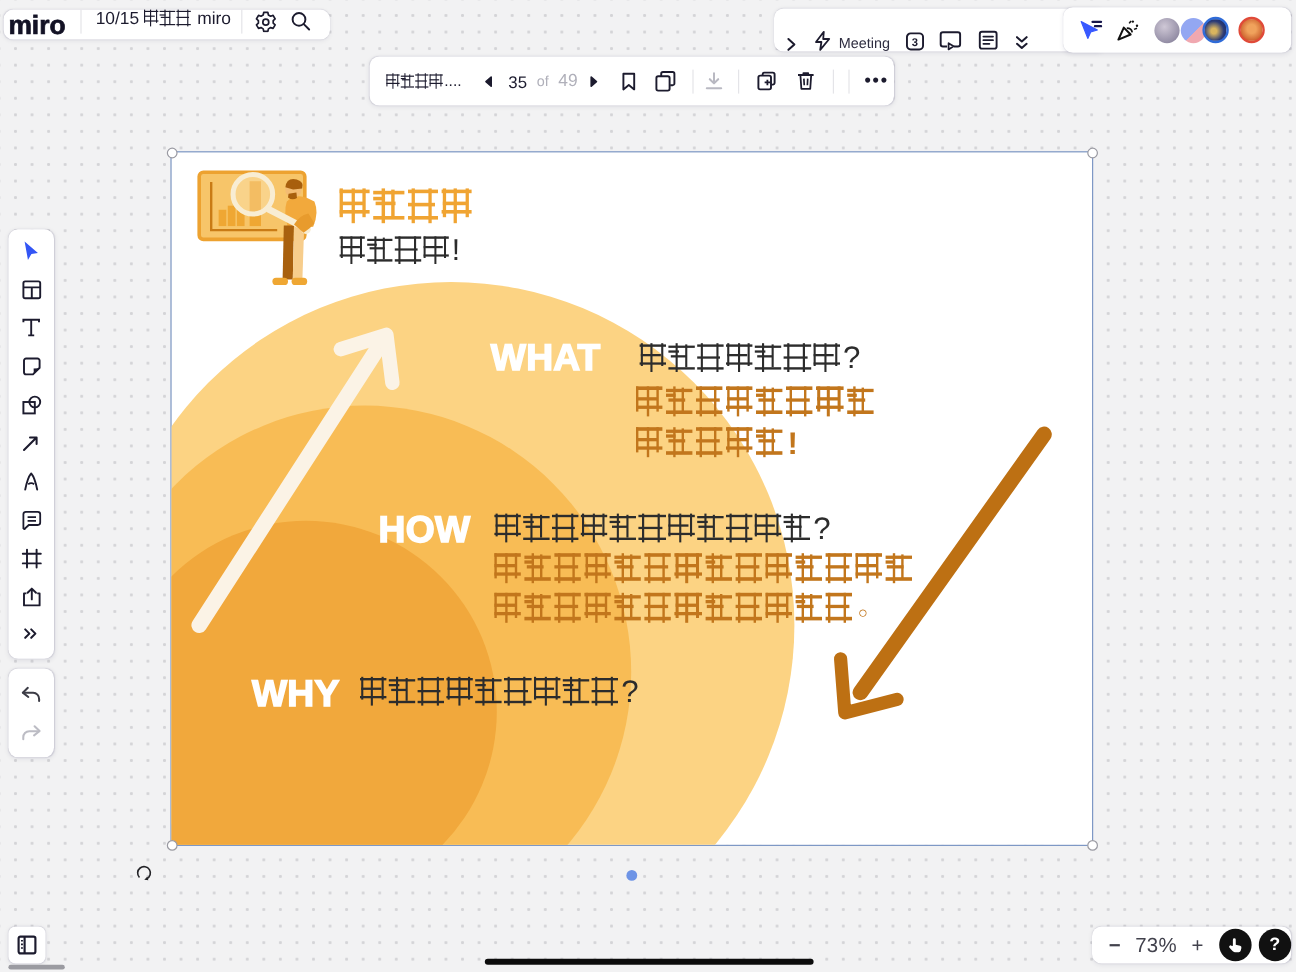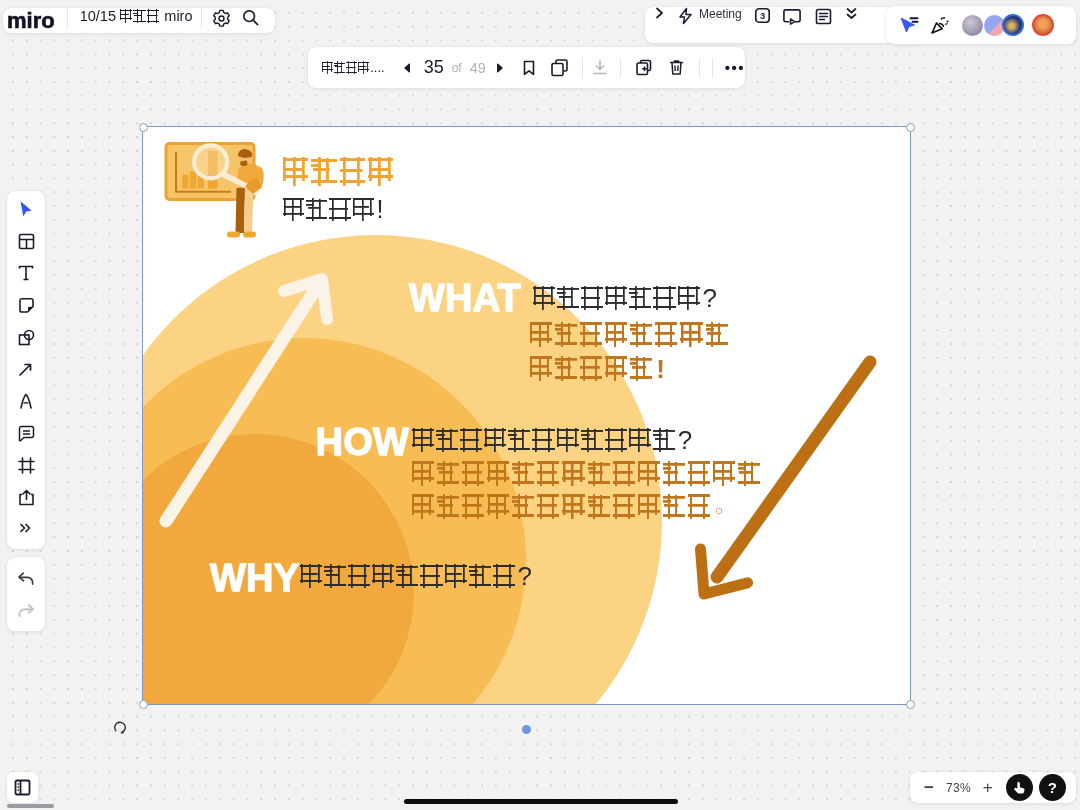--- a/index.html
+++ b/index.html
@@ -47,21 +47,21 @@
  linear-gradient(currentColor,currentColor) 0 91%/100% 12% no-repeat,
  linear-gradient(currentColor,currentColor) 28% 0/11% 100% no-repeat,
  linear-gradient(currentColor,currentColor) 64% 18%/11% 82% no-repeat,
  linear-gradient(currentColor,currentColor) 0 26%/38% 11% no-repeat}
 
 #slide{position:absolute;left:143px;top:127px;width:767px;height:577px;background:#fff;overflow:hidden;outline:1.4px solid #7e98c5}
 .circ{position:absolute;border-radius:50%}
 #c1{left:-53px;top:108px;width:572px;height:572px;background:#fcd383}
 #c2{left:-61px;top:211px;width:444px;height:444px;background:#f8bc55}
 #c3{left:-47px;top:307px;width:318px;height:318px;background:#f1a83c}
-.lbl{position:absolute;color:#fff;font-weight:700;font-size:38px;line-height:36.5px;letter-spacing:.2px;-webkit-text-stroke:1.3px #fff}
+.lbl{position:absolute;color:#fff;font-weight:700;font-size:31px;line-height:36.5px;letter-spacing:.2px;-webkit-text-stroke:1.3px #fff}
 .txt{position:absolute;white-space:nowrap;color:#2c2c2c;font-size:26px;line-height:28px}
 .otx{position:absolute;white-space:nowrap;color:#c2761c;font-size:26px;line-height:28px;font-weight:700}
 .hsel{position:absolute;width:9px;height:9px;border-radius:50%;background:#fff;border:1.3px solid #9a9aa2;z-index:30}
 .otx b.g{margin-right:.115em;height:.97em}
 .q{display:inline-block;width:.88em;text-indent:.03em}
 .vd{display:inline-block;width:1px;height:20px;background:#e4e4e8}
 .av{display:inline-block;width:21px;height:21px;border-radius:50%}
 #ltool svg,#undo svg{display:block;margin:0 auto}
 .ti{height:32px;display:flex;align-items:center;justify-content:center}
 </style></head>
@@ -141,21 +141,21 @@
  <svg width="19" height="19" viewBox="0 0 20 20" class="ic" style="margin-left:10px">
       <circle cx="8.6" cy="8.6" r="5.6" fill="none" stroke="#1c1b2e" stroke-width="1.7"></circle>
       <line x1="13" y1="13" x2="17.5" y2="17.5" stroke="#1c1b2e" stroke-width="1.7" stroke-linecap="round"></line>
     </svg>
 </div>
 <div class="bar" id="pages" style="left:308px;top:47px;width:437px;height:41px;display:flex;align-items:center;font-size:13.5px;color:#1c1b2e">
  <span style="margin-left:14px;white-space:nowrap;font-size:13px"><b class="g"></b><b class="g"></b><b class="g"></b><b class="g"></b>....</span>
  <svg width="10" height="12" viewBox="0 0 10 12" style="margin-left:17px">
       <path d="M7.3 2.2 L3 6 L7.3 9.8 Z" fill="#1c1b2e" stroke="#1c1b2e" stroke-width="1.4" stroke-linejoin="round"></path>
     </svg>
- <span style="margin-left:12px;font-size:18px">35</span>
+ <span style="margin-left:12px;font-size:14px">35</span>
  <span style="margin-left:8px;color:#b0b0ba;font-size:12px">of</span>
  <span style="margin-left:8px;color:#b0b0ba;font-size:14.5px">49</span>
  <svg width="10" height="12" viewBox="0 0 10 12" style="margin-left:9px">
       <path d="M2.7 2.2 L7 6 L2.7 9.8 Z" fill="#1c1b2e" stroke="#1c1b2e" stroke-width="1.4" stroke-linejoin="round"></path>
     </svg>
  <svg width="18" height="18" viewBox="0 0 18 18" style="margin-left:15px">
       <path d="M4.5 2.5 h9 v13 l-4.5-3.6-4.5 3.6z" fill="none" stroke="#1c1b2e" stroke-width="1.6" stroke-linejoin="round"></path>
     </svg>
  <svg width="22" height="22" viewBox="0 0 22 22" style="margin-left:11px">
       <rect x="3" y="6.5" width="11" height="12" rx="1.5" fill="none" stroke="#1c1b2e" stroke-width="1.6"></rect>
@@ -173,21 +173,21 @@
       <path d="M8.2 10.7 h4.6 M10.5 8.4 v4.6" stroke="#1c1b2e" stroke-width="1.5"></path>
     </svg>
  <svg width="19" height="19" viewBox="0 0 19 19" style="margin-left:13px">
       <path d="M3 4.5 h13 M7.5 4.5 v-1.5 h4 v1.5 M5 4.5 l.8 11.5 h7.4 l.8-11.5" fill="none" stroke="#1c1b2e" stroke-width="1.5" stroke-linejoin="round"></path>
       <path d="M7.9 7.5 l.3 5.5 M11.1 7.5 l-.3 5.5" stroke="#1c1b2e" stroke-width="1.4"></path>
     </svg>
  <span class="vd" style="margin:0 0 0 13px"></span>
  <span class="vd" style="margin:0 0 0 12px"></span>
     <span style="margin-left:12px;font-size:15px;font-weight:700;letter-spacing:1.5px;color:#1c1b2e">•••</span>
 </div>
-<div class="bar" id="meet" style="left:645px;top:7px;width:276px;height:36px;display:flex;align-items:flex-start">
+<div class="bar" id="meet" style="left:645px;top:7px;width:276px;height:36px;display:flex;align-items:flex-end">
  <svg width="9" height="12" viewBox="0 0 9 12" style="margin-left:10px">
       <path d="M2 1.5 L7 6 L2 10.5" fill="none" stroke="#1c1b2e" stroke-width="1.7" stroke-linejoin="round" stroke-linecap="round"></path>
     </svg>
  <svg width="17" height="18" viewBox="0 0 17 18" style="margin-left:13px">
       <path d="M9.5 1.5 L3 10 h4.5 L6.5 16.5 L14 7.5 h-5z" fill="none" stroke="#1c1b2e" stroke-width="1.5" stroke-linejoin="round"></path>
     </svg>
  <span style="font-size:12px;color:#2e2d40;margin-left:5px">Meeting</span>
  <svg width="17" height="17" viewBox="0 0 19 19" style="margin-left:12px">
       <rect x="2" y="2" width="15" height="15" rx="3.5" fill="none" stroke="#1c1b2e" stroke-width="1.8"></rect>
       <text x="9.5" y="13.5" font-size="10.5" font-weight="bold" fill="#1c1b2e" text-anchor="middle" font-family="Liberation Sans">3</text>
@@ -303,21 +303,21 @@
 <div class="bar" id="frames" style="left:7px;top:772px;width:31px;height:31px;border-radius:6px;display:flex;align-items:center;justify-content:center">
  <svg width="17" height="17" viewBox="0 0 17 17">
       <rect x="1.5" y="1.5" width="14" height="14" rx="1.5" fill="none" stroke="#1c1b2e" stroke-width="1.8"></rect>
       <path d="M6.5 1.5 v14" stroke="#1c1b2e" stroke-width="1.8"></path>
       <path d="M3.5 5 h1.6 M3.5 8 h1.6 M3.5 11 h1.6" stroke="#1c1b2e" stroke-width="1.3"></path>
     </svg>
 </div>
 <div style="position:absolute;left:7px;top:803.5px;width:47px;height:4.5px;border-radius:2.5px;background:#9b9ba1"></div>
 <div class="bar" id="zoom" style="left:910px;top:772px;width:166px;height:31px;display:flex;align-items:center;color:#42424d">
  <span style="margin-left:14px;font-size:17px;font-weight:700;line-height:1">−</span>
- <span style="margin-left:12px;font-size:12px;letter-spacing:.3px">73%</span>
+ <span style="margin-left:12px;font-size:17px;letter-spacing:.3px">73%</span>
  <span style="margin-left:12px;font-size:17px;font-weight:400;line-height:1">+</span>
  <span style="margin-left:13px;width:27px;height:27px;border-radius:50%;background:#111;display:inline-flex;align-items:center;justify-content:center">
   <svg width="16" height="16" viewBox="0 0 16 16">
         <path d="M6.4 8.2 V3.1 a1.2 1.2 0 0 1 2.4 0 v4.1 l3.6 1 q1.4.4 1.1 1.8 l-.6 2.3 q-.3 1.2-1.6 1.2 H8 q-1.1 0-1.9-.9 L3.6 9.8 q-.8-.9.1-1.7 q.9-.7 1.8.2z" fill="#fff"></path>
       </svg>
  </span>
  <span style="margin-left:6px;width:27px;height:27px;border-radius:50%;background:#111;display:inline-flex;align-items:center;justify-content:center;color:#fff;font-size:15px;font-weight:700">?</span>
 </div>
 <div style="position:absolute;left:404px;top:799px;width:274px;height:5px;border-radius:2.5px;background:#0c0c0c"></div>
 

